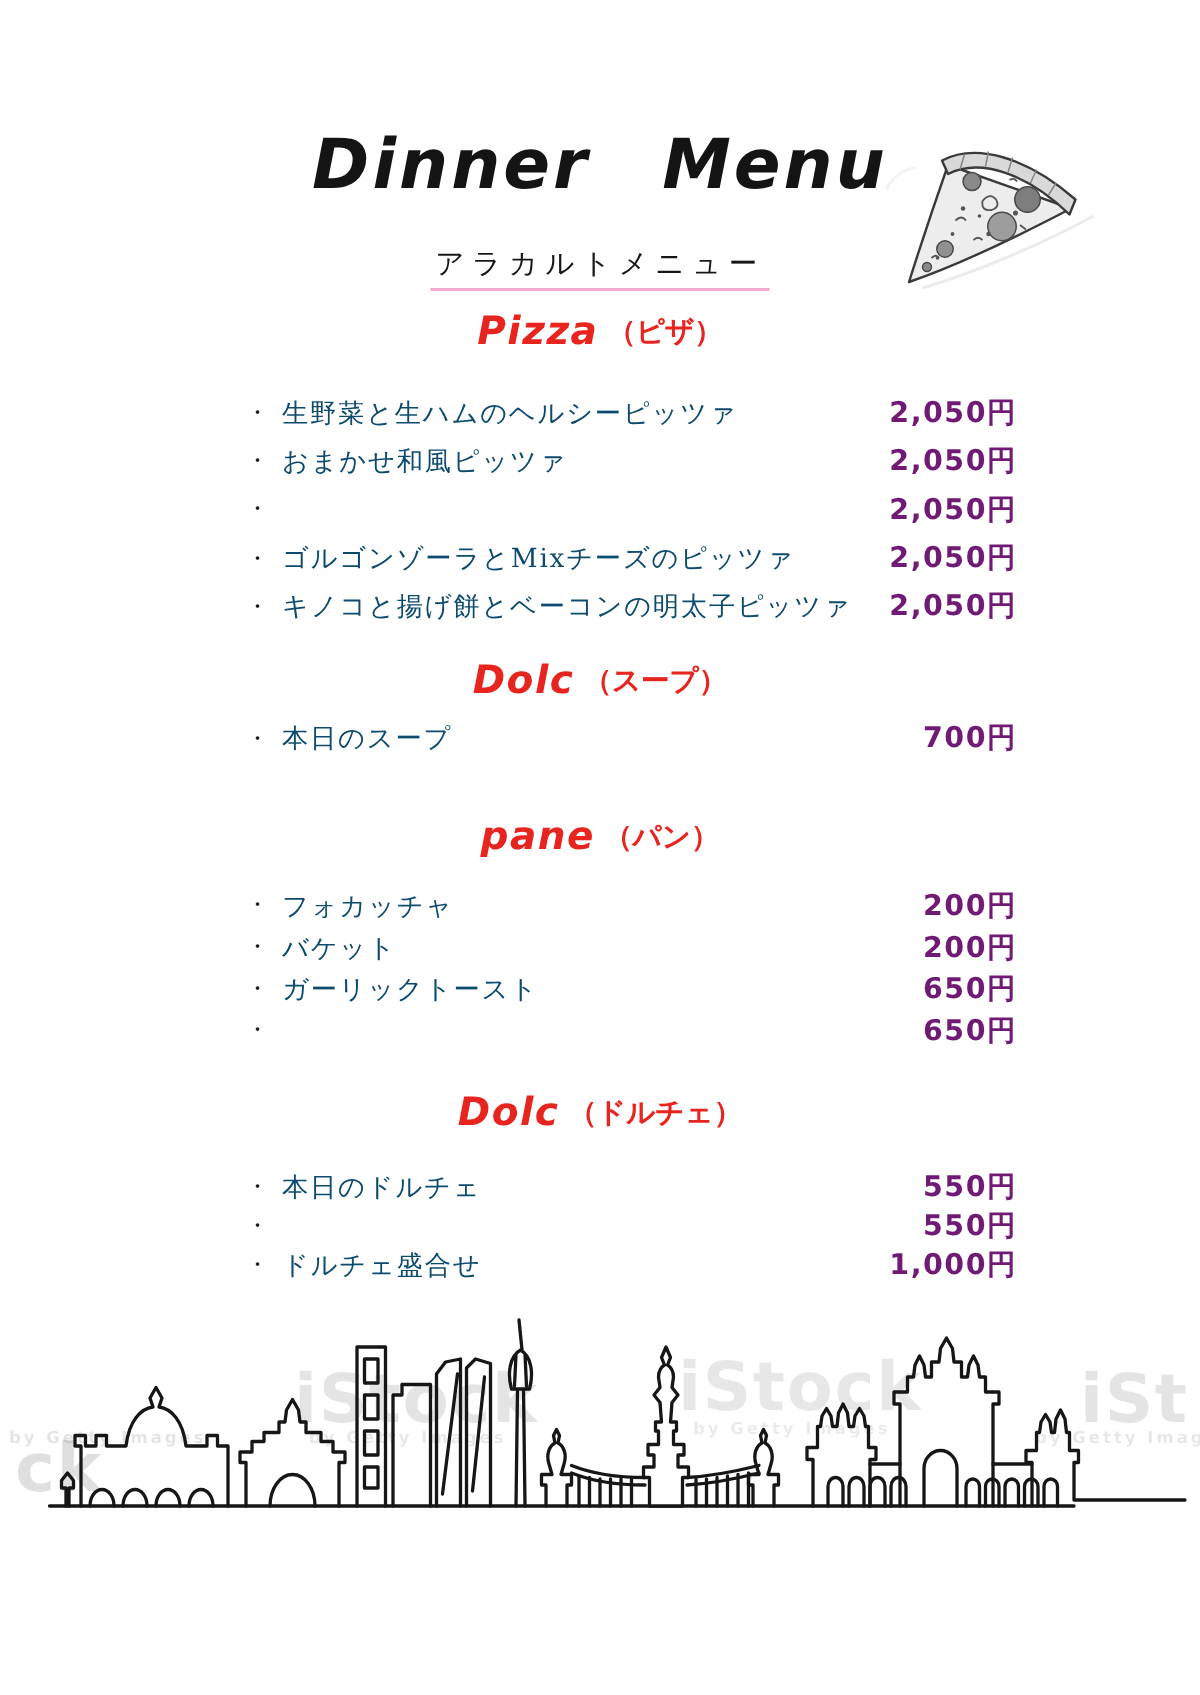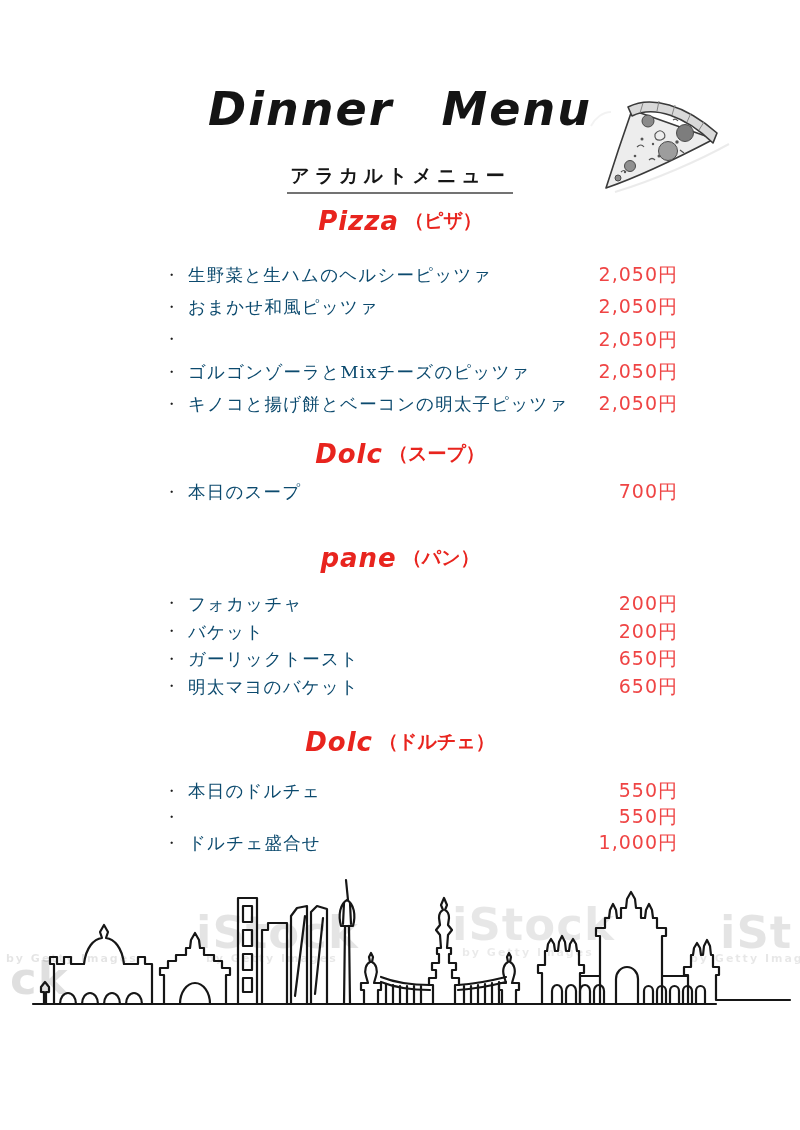--- a/index.html
+++ b/index.html
@@ -6,36 +6,36 @@
   .page{position:relative;width:800px;height:1028px;background:#fff;overflow:hidden;
         font-family:"DejaVu Sans","Liberation Sans",sans-serif;color:#161616;}
 
   
   .title{position:absolute;top:82px;left:0;width:100%;text-align:center;
          font-family:cursive,"DejaVu Sans",sans-serif;font-style:italic;font-weight:700;
          font-size:46px;letter-spacing:2px;word-spacing:30px;color:#141414;}
 
   
   .subtitle-wrap{position:absolute;top:163px;left:0;width:100%;text-align:center;}
-  .subtitle{display:inline-block;font-size:19px;font-weight:700;letter-spacing:5px;
-            padding:0 3px 3px;border-bottom:2px solid #737373;}
+  .subtitle{display:inline-block;font-size:19px;font-weight:400;letter-spacing:5px;
+            padding:0 3px 3px;border-bottom:2px solid #f9a8d4;}
 
   
   .menu-section{position:absolute;left:0;width:100%;}
   .sec-header{position:absolute;top:0;left:0;width:100%;text-align:center;color:var(--red,#e8241e);white-space:nowrap;}
   .sec-en{font-family:cursive,"DejaVu Sans",sans-serif;font-style:italic;font-weight:700;
           font-size:26px;letter-spacing:1px;margin-right:6px;vertical-align:middle;text-align:right;}
   .sec-jp{font-size:19px;font-weight:700;vertical-align:middle;}
   .sec-list{position:absolute;left:164px;width:514px;}
   .menu-row{display:flex;align-items:center;justify-content:space-between;}
   .item-left{display:flex;align-items:center;white-space:nowrap;}
   .bullet{font-size:15px;margin-right:9px;color:#1c1c1c;}
   .item-name{font-family:"DejaVu Serif","Liberation Serif",serif;font-weight:400;
              font-size:17.5px;letter-spacing:1.2px;color:#0c4a6e;}
-  .item-price{font-size:19px;font-weight:400;letter-spacing:1px;color:#ef4444;}
+  .item-price{font-size:19px;font-weight:700;letter-spacing:1px;color:#701a75;}
 
   .sec-0{top:206px;} .sec-0 .sec-list{top:53px;} .sec-0 .menu-row{height:32.3px;}
   .sec-1{top:439px;} .sec-1 .sec-list{top:40px;} .sec-1 .menu-row{height:26px;}
   .sec-2{top:543px;} .sec-2 .sec-list{top:47px;} .sec-2 .menu-row{height:27.7px;}
   .sec-3{top:727px;} .sec-3 .sec-list{top:51px;} .sec-3 .menu-row{height:26px;}
 
   
   .pizza-illo{position:absolute;left:585px;top:92px;width:150px;height:108px;}
 
   
@@ -156,21 +156,20 @@
           <div class="menu-row">
             <span class="item-left">
               <span class="bullet">・</span>
               <span class="item-name">ガーリックトースト</span>
             </span>
             <span class="item-price">650円</span>
           </div>
           <div class="menu-row">
             <span class="item-left">
               <span class="bullet">・</span>
-              <span class="item-name">明太マヨのバケット</span>
             </span>
             <span class="item-price">650円</span>
           </div>
         </div>
       </div>
       <div class="menu-section sec-3">
         <div class="sec-header"><span class="sec-en">Dolc</span><span class="sec-jp">（ドルチェ）</span></div>
         <div class="sec-list">
           <div class="menu-row">
             <span class="item-left">

